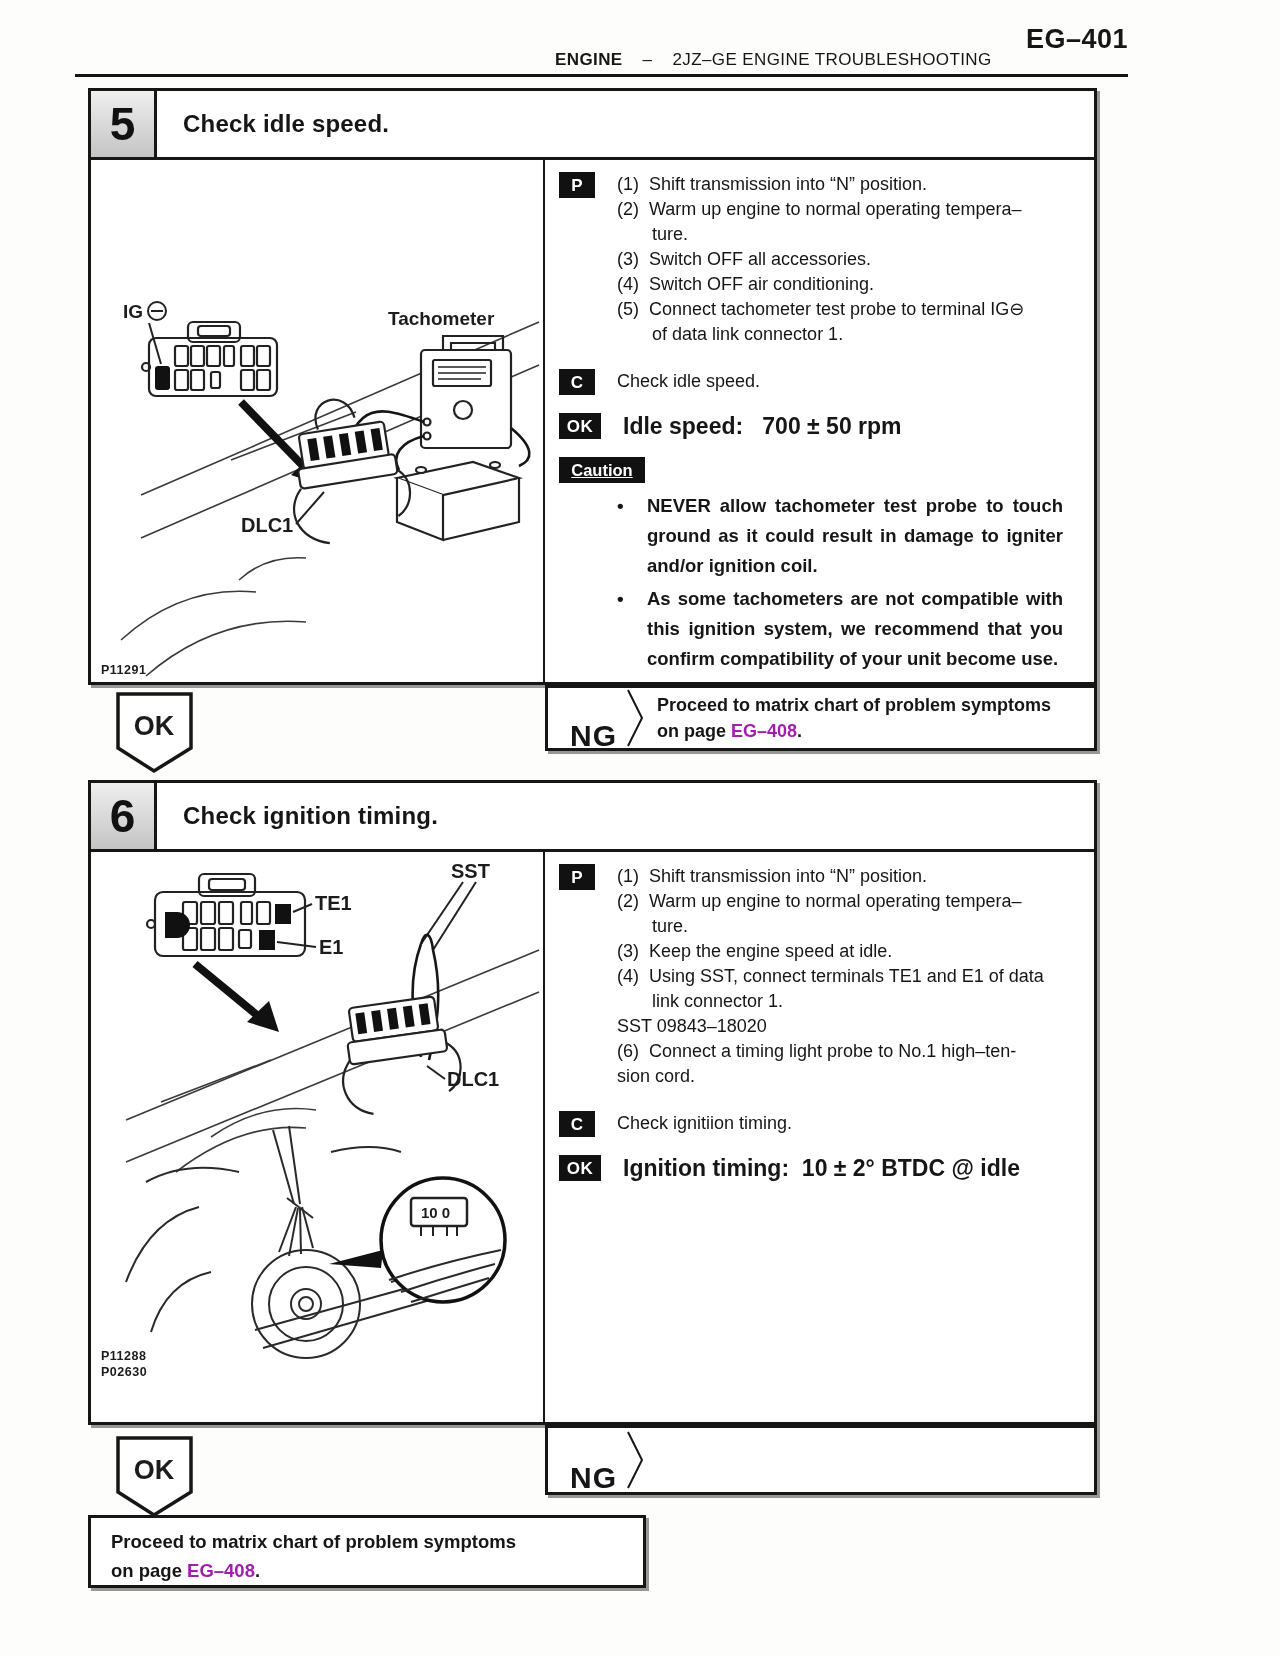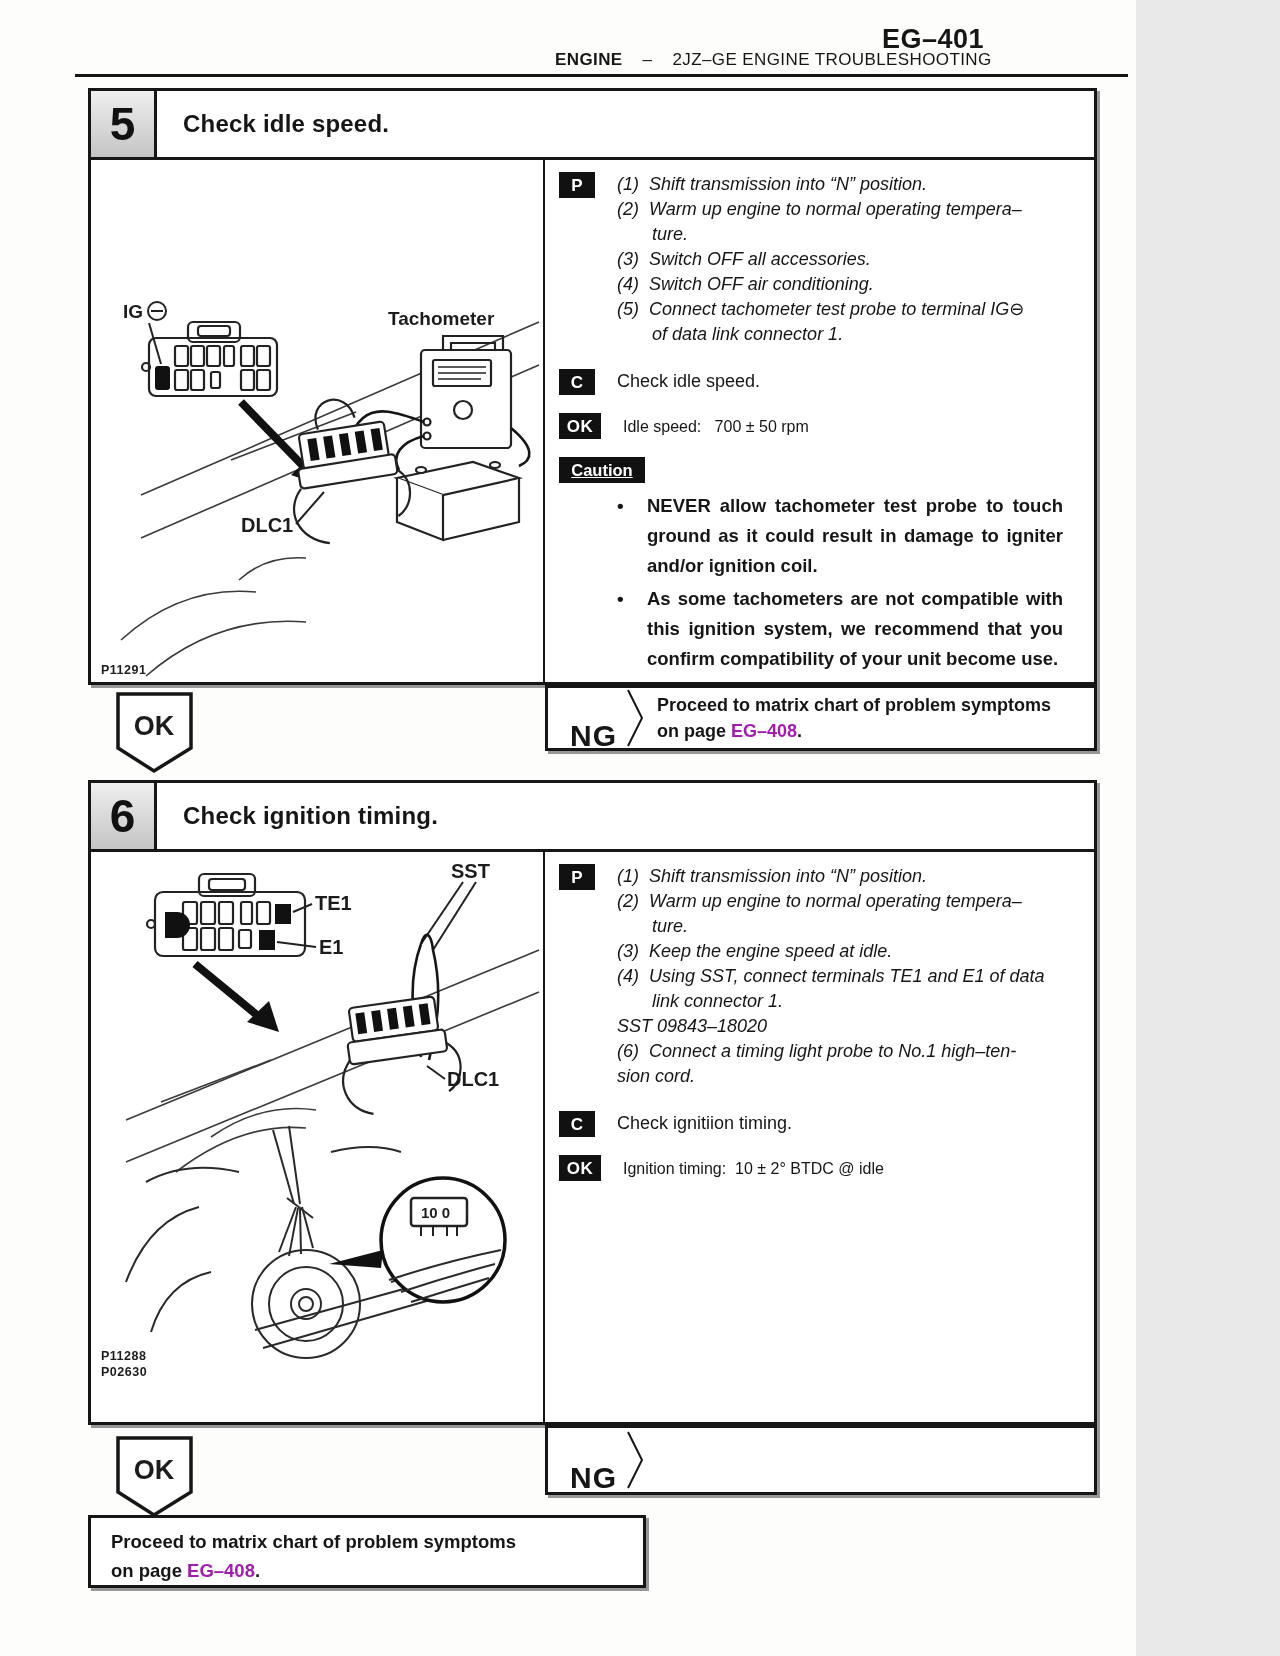--- a/index.html
+++ b/index.html
@@ -1,16 +1,16 @@
 <!DOCTYPE html>
 <html><head>
 <meta charset="utf-8">
 <style>
   html,body{margin:0;padding:0;background:#e9e9e9;}
-  #page{position:relative;width:1136px;height:1656px;background:#fdfdfc;
+  #page{position:relative;width:1280px;height:1656px;background:#fdfdfc;
         font-family:"Liberation Sans","DejaVu Sans",sans-serif;color:#161616;overflow:hidden;}
 
   
   .page-num{position:absolute;top:24px;right:152px;font-size:27px;font-weight:bold;letter-spacing:.5px;}
   .running-head{position:absolute;top:50px;left:555px;font-size:17px;letter-spacing:.4px;white-space:nowrap;}
   .running-head .sec{font-weight:bold;}
   .running-head .dash{margin:0 20px;}
   .head-rule{position:absolute;top:74px;left:75px;width:1053px;height:3px;background:#161616;}
 
   
@@ -25,23 +25,23 @@
   .step-content{display:flex;height:calc(100% - 69px);}
   .fig-cell{width:452px;border-right:2px solid #161616;position:relative;overflow:hidden;flex:0 0 452px;}
   .text-cell{flex:1;padding:12px 10px 0 14px;font-size:18px;line-height:25px;}
 
   .op-row{display:flex;margin-bottom:4px;}
   .badge{flex:0 0 36px;width:36px;height:26px;background:#111;color:#fff;font-weight:bold;
          display:flex;align-items:center;justify-content:center;font-size:17px;}
   .badge-ok{flex-basis:42px;width:42px;letter-spacing:.5px;}
   .badge-caution{flex-basis:86px;width:86px;font-size:16.5px;text-decoration:underline;}
   .op-body{margin-left:22px;}
-  .p-item{white-space:pre-wrap;font-style:italic;}
+  .p-item{white-space:pre-wrap;}
   .plain{font-weight:normal;}
-  .spec{font-weight:normal;white-space:pre-wrap;font-size:16px;padding-top:1px;}
+  .spec{font-weight:bold;white-space:pre-wrap;font-size:23px;padding-top:1px;}
   .gap18{margin-top:18px;}
   .gap22{margin-top:22px;}
   .caution-list{margin:8px 0 0 58px;width:446px;}
   .c-item{display:flex;margin-bottom:3px;}
   .c-dot{flex:0 0 30px;font-weight:bold;font-size:19px;line-height:30px;}
   .c-text{font-weight:bold;text-align:justify;line-height:30px;font-size:18.5px;}
 
   
   .ng-box{position:absolute;border:3px solid #161616;background:#fff;box-shadow:3px 3px 0 #979797;
           display:flex;align-items:center;box-sizing:border-box;}

